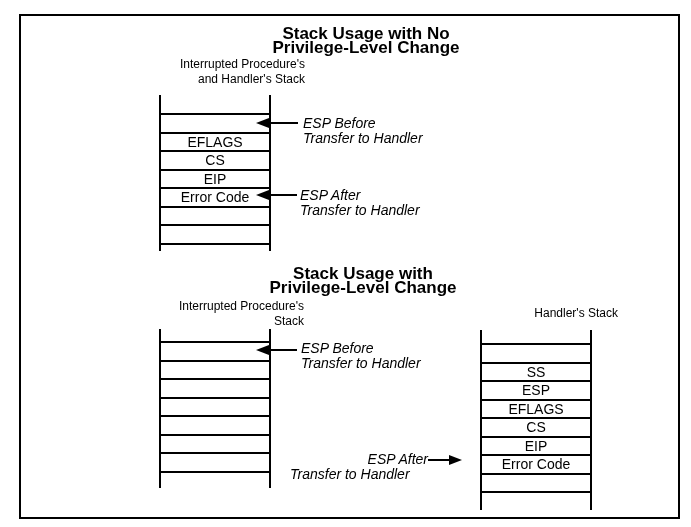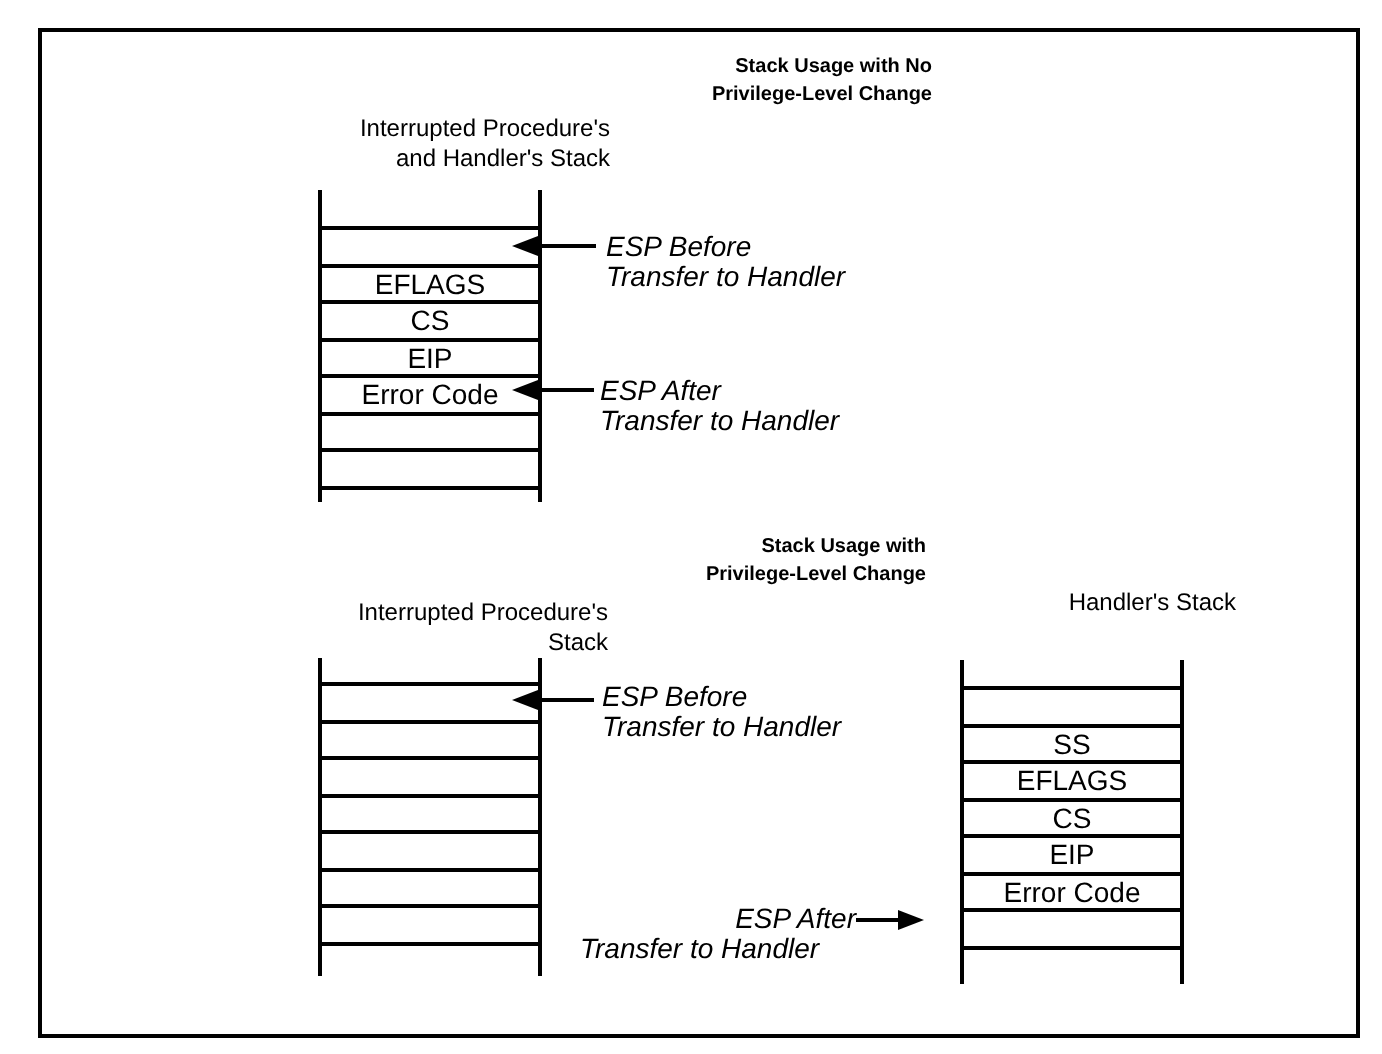--- a/index.html
+++ b/index.html
@@ -7,21 +7,21 @@
   html,body { width:691px; height:527px; }
   body {
     background:var(--bg);
     font-family:"Liberation Sans", sans-serif;
     color:var(--text);
   }
   .canvas { position:relative; width:691px; height:527px; background:var(--bg); overflow:hidden; }
   .frame { position:absolute; left:19px; top:14px; width:661px; height:505px; border:2px solid var(--line); }
 
   .pre { white-space:pre-line; }
-  .title { position:absolute; width:200px; text-align:right; font-weight:bold; font-size:10px; line-height:14px; }
+  .title { position:absolute; width:200px; text-align:center; font-weight:bold; font-size:17px; line-height:14px; }
   .stack-label { position:absolute; width:200px; text-align:right; font-size:12px; line-height:15px; }
   .arrow-text { position:absolute; font-size:14px; line-height:15px;font-style:italic; }
 
   .stack {
     position:absolute; width:112px;
     border-left:2px solid var(--line); border-right:2px solid var(--line);margin-left:18px;
   }
   .spacer-top { width:100%; }
   .stack .row {
     height:18.5px; border-top:2px solid var(--line);
@@ -57,21 +57,21 @@
 
   
   .d2-title { left:263px; top:267px; }
   .d2-left-label { left:104px; top:299px; }
   .d2-left-stack { left:141px; top:329px; }
   .d2-left-stack .spacer-top { height:12px; }
   .d2-left-stack .spacer-bottom { height:17px; }
   .d2-before-head { left:256px; top:345px; }
   .d2-before-line { left:267px; top:349px; width:30px; }
   .d2-before-text { left:301px; top:341px; }
-  .d2-right-label { left:418px; top:294px; }
+  .d2-right-label { left:418px; top:306px; }
   .d2-right-stack { left:462px; top:330px; }
   .d2-right-stack .spacer-top { height:13px; }
   .d2-right-stack .spacer-bottom { height:19px; }
   .d2-after-text1 { left:328px; top:452px; width:100px; text-align:right; }
   .d2-after-text2 { left:290px; top:467px; }
   .d2-after-line { left:428px; top:459px; width:22px; }
   .d2-after-head { left:449px; top:455px; }
 </style>
 </head>
 <body>
@@ -134,20 +134,21 @@
   <div class="arrow-text pre d2-before-text">ESP Before
 Transfer to Handler</div>
 
   <div class="stack-label d2-right-label">Handler's Stack</div>
 
   <div class="stack d2-right-stack">
     <div class="spacer-top"></div>
     <div>
         <div class="row"></div>
         <div class="row">SS</div>
+        <div class="row">ESP</div>
         <div class="row">EFLAGS</div>
         <div class="row">CS</div>
         <div class="row">EIP</div>
         <div class="row">Error Code</div>
         <div class="row"></div>
       </div>
     <div class="spacer-bottom"></div>
   </div>
 
   <div class="arrow-text d2-after-text1">ESP After</div>

